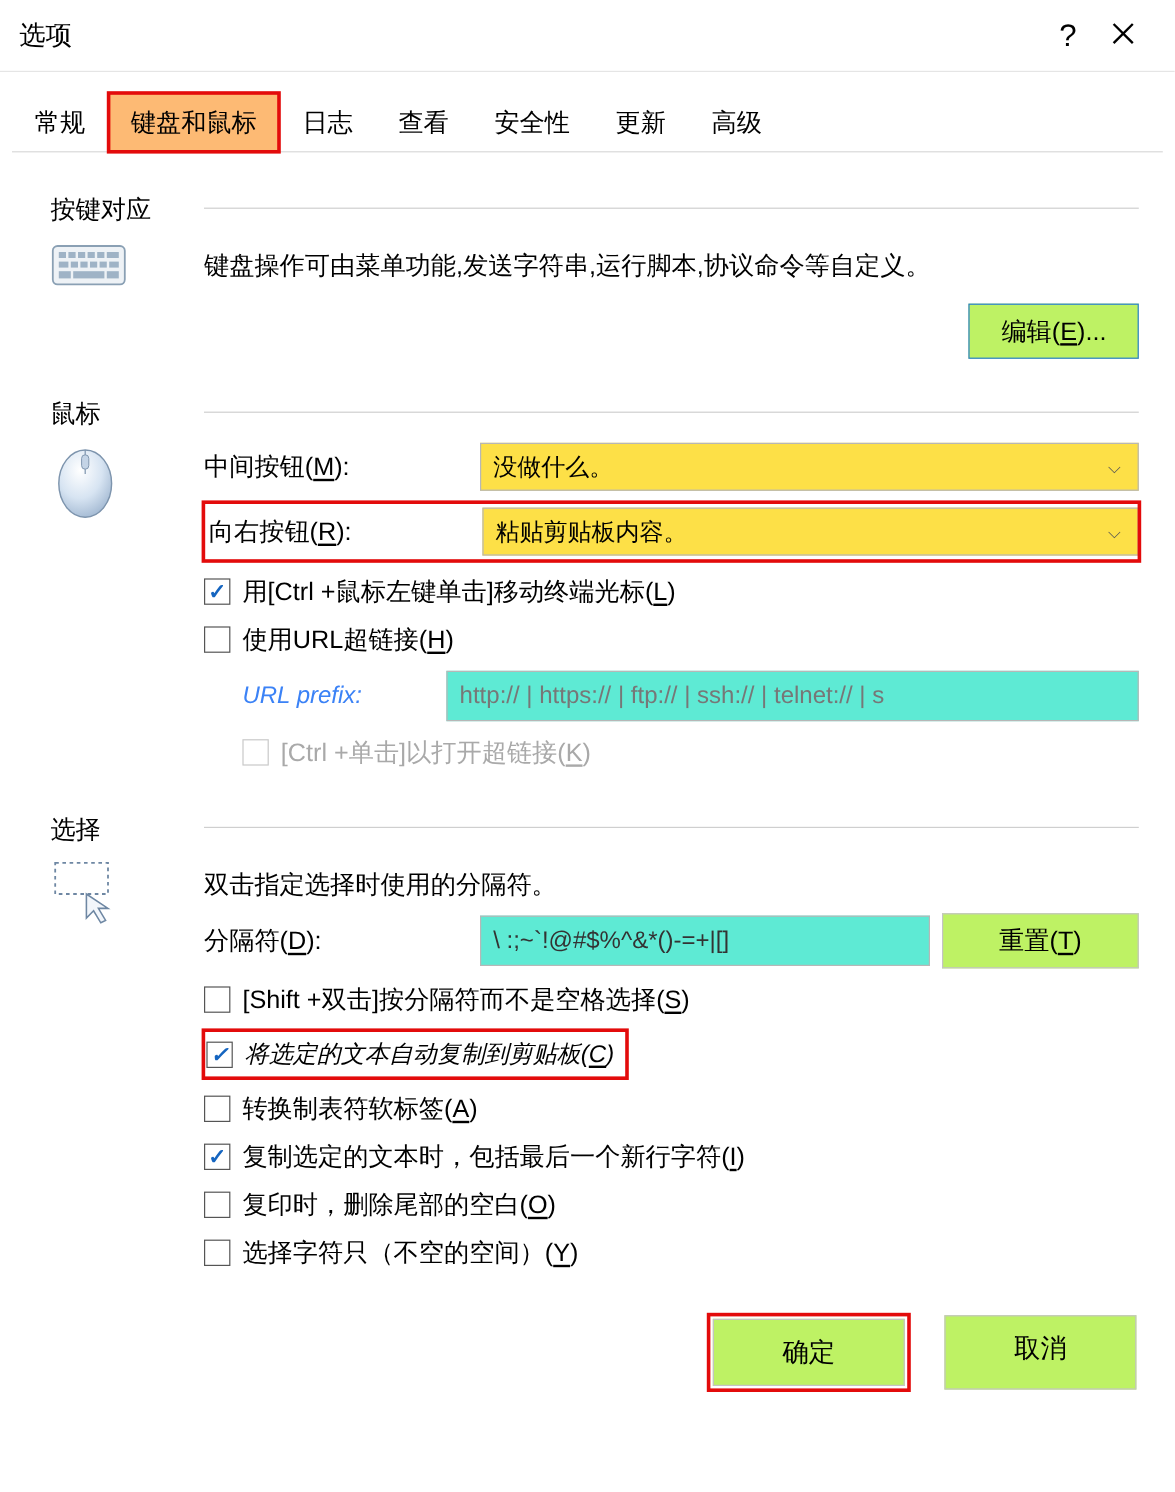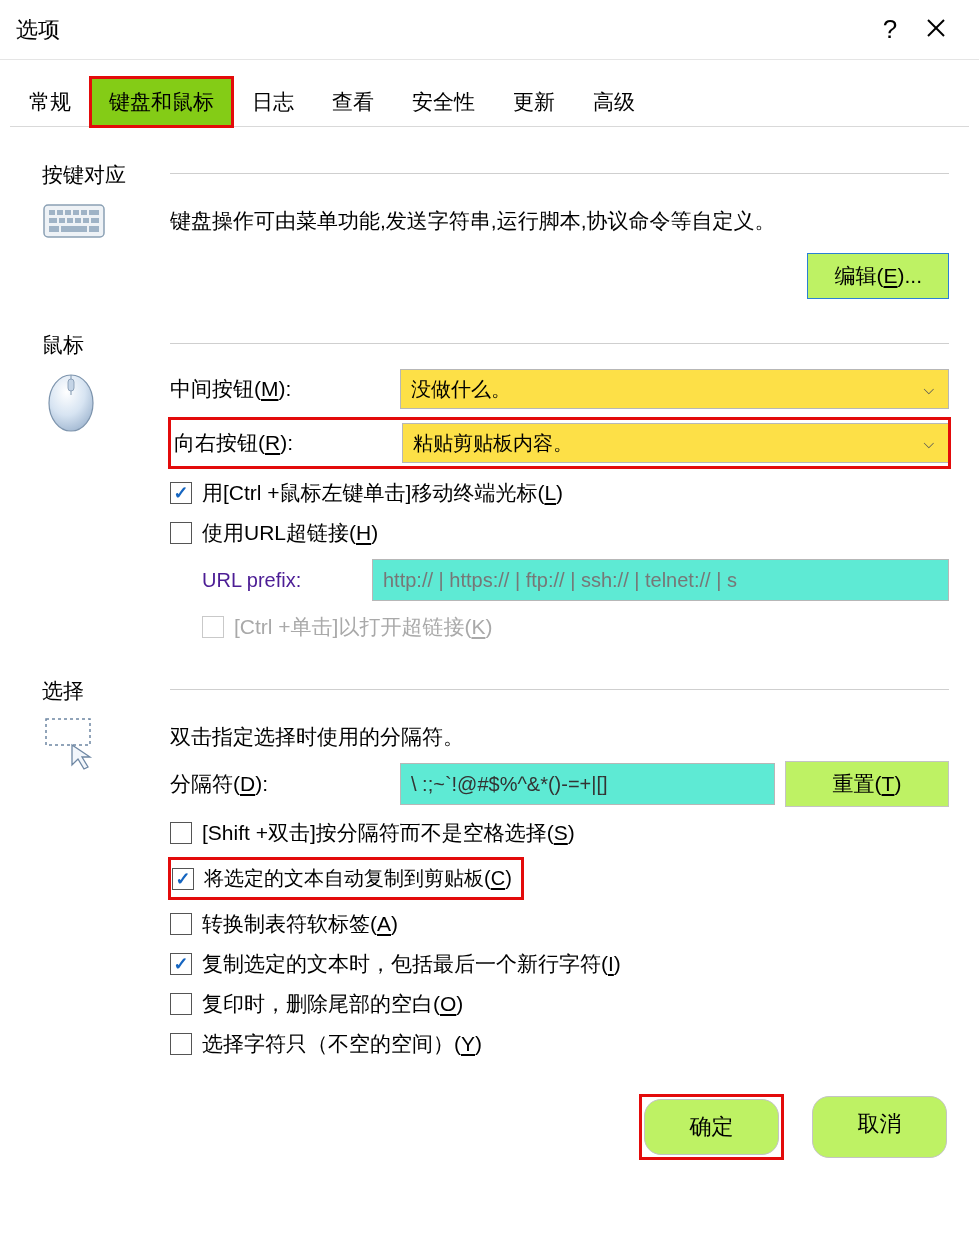--- a/index.html
+++ b/index.html
@@ -39,21 +39,21 @@
     border-bottom: none;
     font-size: 21px;
     cursor: pointer;
     position: relative;
     top: 1px;
     background: transparent;
   }
   .tab.active {
     border: 1px solid #d9d9d9;
     border-bottom: 1px solid #fff;
-    background: #84cc16;
+    background: #fdba74;
   }
   .tab.highlight {
     outline: 3px solid #e30b0b;
     outline-offset: -2px;
   }
   .content {
     padding: 10px 30px 10px 42px;
   }
   .section {
     display: grid;
@@ -157,35 +157,36 @@
   .chk.disabled { border-color: #c9c9c9; cursor: default; }
   .disabled-text { color: #a9a9a9; }
   .url-group {
     display: flex;
     align-items: center;
     gap: 10px;
     margin: 10px 0 10px 32px;
   }
   .url-group .lbl2 {
     width: 160px;
-    color: #4c1d95;
+    color: #3b82f6;
     font-size: 20px;
+    font-style: italic;
   }
   .url-group .textfield { flex: 1; color: #777; }
   .redbox { outline: 3px solid #e30b0b; outline-offset: -1px; }
   .redbox-pad { display: inline-flex; align-items: center; padding: 6px 10px 6px 2px; }
   .underline-hotkey { text-decoration: underline; text-underline-offset: 3px; }
   .right-align { display: flex; justify-content: flex-end; margin: 18px 0 8px 0; }
   .footer {
     display: flex;
     justify-content: flex-end;
     gap: 30px;
     padding: 16px 32px 28px 0;
   }
-  .footer .btn { width: 135px; padding: 12px 0; font-size: 22px; border-radius: 17px; }
+  .footer .btn { width: 160px; padding: 12px 0; font-size: 22px; }
   
   .kb-icon svg, .mouse-icon svg, .sel-icon svg { display: block; }
 </style>
 </head>
 <body>
 
 <div class="titlebar">
   <div class="title">选项</div>
   <div class="help">?</div>
   <div class="close">
@@ -312,21 +313,21 @@
           <span>\ :;~`!@#$%^&amp;*()-=+|[]</span>
         </div>
         <div class="btn" style="width:164px;">重置(<span class="underline-hotkey">T</span>)</div>
       </div>
 
       <div class="chk-row">
         <span class="chk"></span>
         <span>[Shift +双击]按分隔符而不是空格选择(<span class="underline-hotkey">S</span>)</span>
       </div>
 
-      <div style="margin:8px 0;">
+      <div style="margin:8px 0;font-style:italic;">
         <span class="redbox redbox-pad">
           <span class="chk checked" style="margin-right:10px;"></span>
           <span>将选定的文本自动复制到剪贴板(<span class="underline-hotkey">C</span>)</span>
         </span>
       </div>
 
       <div class="chk-row">
         <span class="chk"></span>
         <span>转换制表符软标签(<span class="underline-hotkey">A</span>)</span>
       </div>

